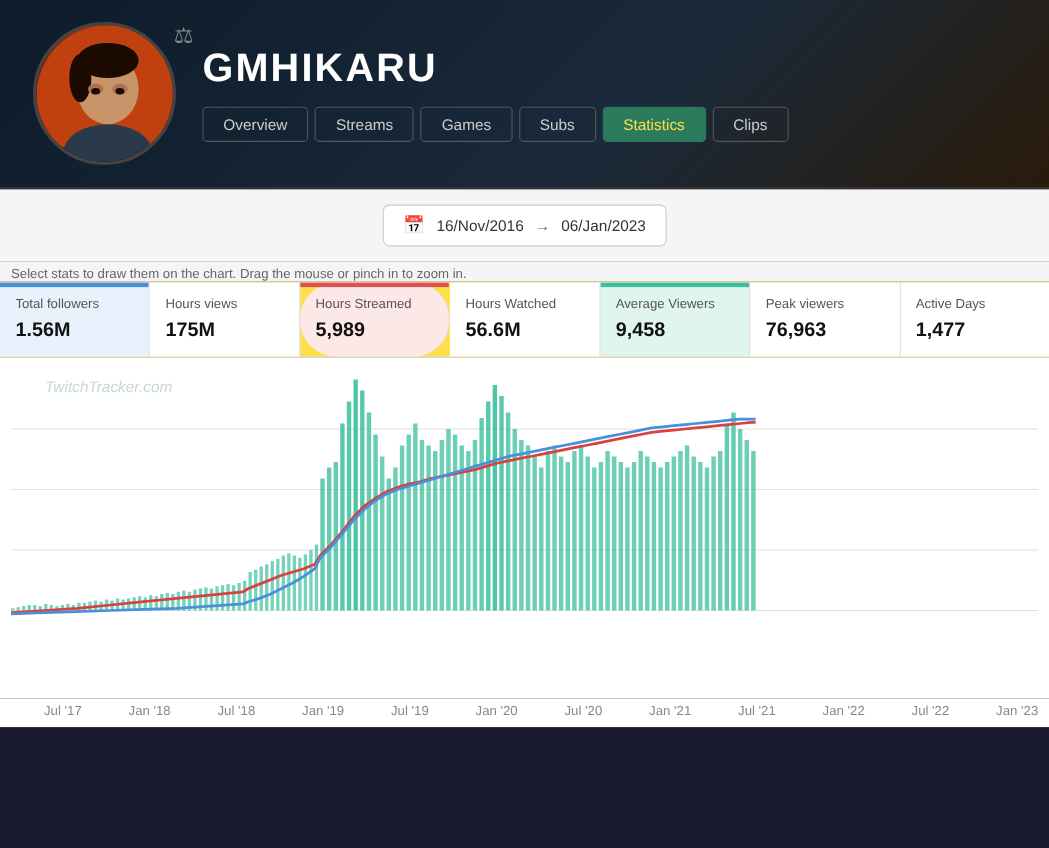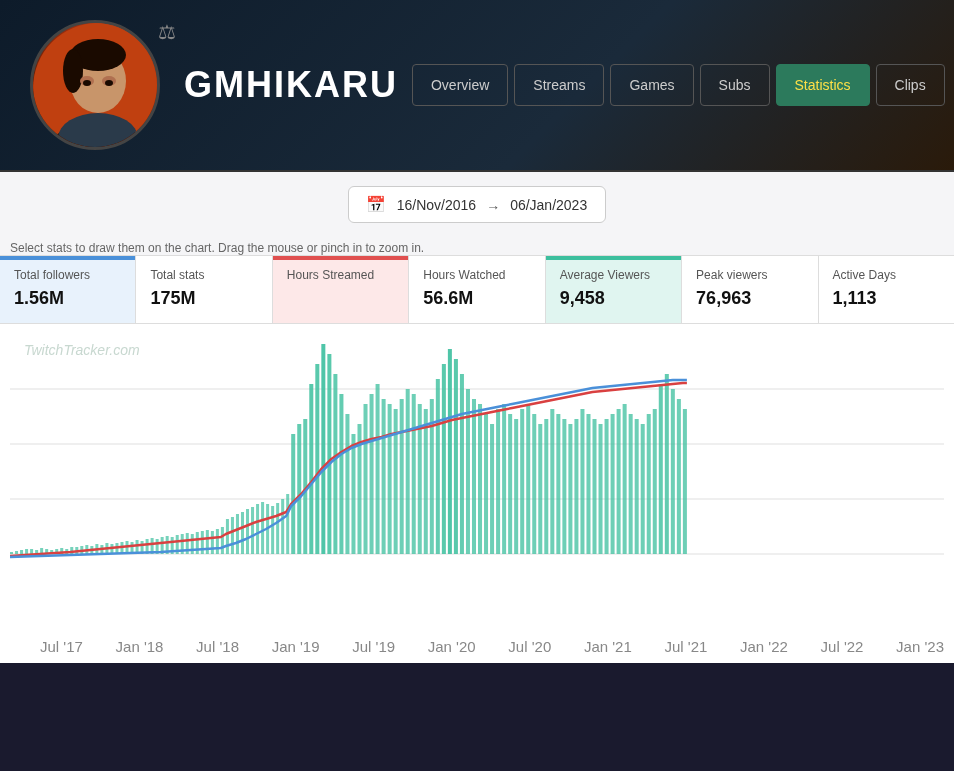--- a/index.html
+++ b/index.html
@@ -27,21 +27,21 @@
       border-radius: 50%;
       overflow: hidden;
       border: 3px solid #444;
       flex-shrink: 0;
       background: radial-gradient(circle at 60% 30%, #e07040 0%, #a03010 40%, #1a0a00 100%);
       position: relative;
     }
     
     .header-right {
       display: flex;
-      flex-direction: row;
+      flex-direction: column;
       gap: 14px;
     }
     .channel-name {
       font-size: 36px;
       font-weight: 900;
       color: #ffffff;
       letter-spacing: 2px;
     }
     .nav-tabs {
       display: flex;
@@ -124,21 +124,21 @@
       background: #4a90d9;
     }
     .stat-card.active-blue { background: #e8f2fc; }
     .stat-card.active-red::before {
       content: '';
       position: absolute;
       top: 0; left: 0; right: 0;
       height: 4px;
       background: #e05050;
     }
-    .stat-card.active-red { background: #fde8e8; }
+    .stat-card.active-red { background: #fde8e8; border-radius: 32px; }
     .stat-card.active-teal::before {
       content: '';
       position: absolute;
       top: 0; left: 0; right: 0;
       height: 4px;
       background: #3cbf9e;
     }
     .stat-card.active-teal { background: #e0f5f0; }
     .stat-label {
       font-size: 12px;
@@ -155,40 +155,40 @@
     
     .chart-area {
       background: #fff;
       padding: 10px 10px 0 10px;
       position: relative;
       height: 310px;
     }
     .watermark {
       position: absolute;
       top: 18px;
-      left: 24px;
+      left: 41px;
       font-size: 14px;
       color: #c8d8d0;
       font-style: italic;
       font-weight: 300;
       pointer-events: none;
     }
     .chart-svg {
       width: 100%;
       height: 265px;
       display: block;
     }
 
     
     .x-labels {
       background: #fff;
       display: flex;
       justify-content: space-between;
       padding: 4px 10px 8px 40px;
-      font-size: 15px;
+      font-size: 12px;
       color: #888;
     }
   </style>
 </head>
 <body>
 
 <div class="header">
   <span class="scale-icon">⚖</span>
   <div class="avatar-wrap">
     <svg viewBox="0 0 130 130" width="130" height="130" xmlns="http://www.w3.org/2000/svg">
@@ -236,41 +236,42 @@
 <div class="stats-hint">
   <span>Select stats to draw them on the chart. Drag the mouse or pinch in to zoom in.</span>
 </div>
 
 <div class="stats-cards">
   <div class="stat-card active-blue">
     <div class="stat-label">Total followers</div>
     <div class="stat-value">1.56M</div>
   </div>
   <div class="stat-card">
-    <div class="stat-label">Total stats</div>
+    <div class="stat-label">Hours views</div>
     <div class="stat-value">175M</div>
   </div>
   <div class="stat-card active-red">
     <div class="stat-label">Hours Streamed</div>
+    <div class="stat-value">5,989</div>
   </div>
   <div class="stat-card">
     <div class="stat-label">Hours Watched</div>
     <div class="stat-value">56.6M</div>
   </div>
   <div class="stat-card active-teal">
     <div class="stat-label">Average Viewers</div>
     <div class="stat-value">9,458</div>
   </div>
   <div class="stat-card">
     <div class="stat-label">Peak viewers</div>
     <div class="stat-value">76,963</div>
   </div>
   <div class="stat-card">
     <div class="stat-label">Active Days</div>
-    <div class="stat-value">1,113</div>
+    <div class="stat-value">1,477</div>
   </div>
 </div>
 
 <div class="chart-area">
   <div class="watermark">TwitchTracker.com</div>
   <svg class="chart-svg" viewBox="0 0 930 265" preserveAspectRatio="none" xmlns="http://www.w3.org/2000/svg">
 
     <line x1="0" y1="220" x2="930" y2="220" stroke="#e0e0e0" stroke-width="1"></line>
     <line x1="0" y1="165" x2="930" y2="165" stroke="#e0e0e0" stroke-width="1"></line>
     <line x1="0" y1="110" x2="930" y2="110" stroke="#e0e0e0" stroke-width="1"></line>

